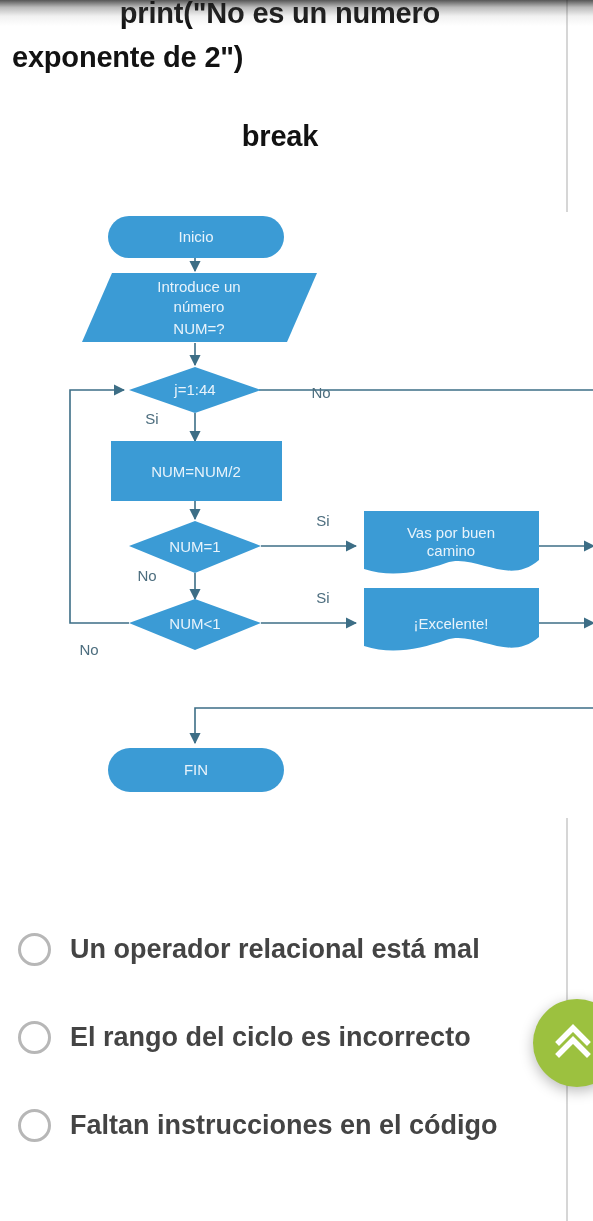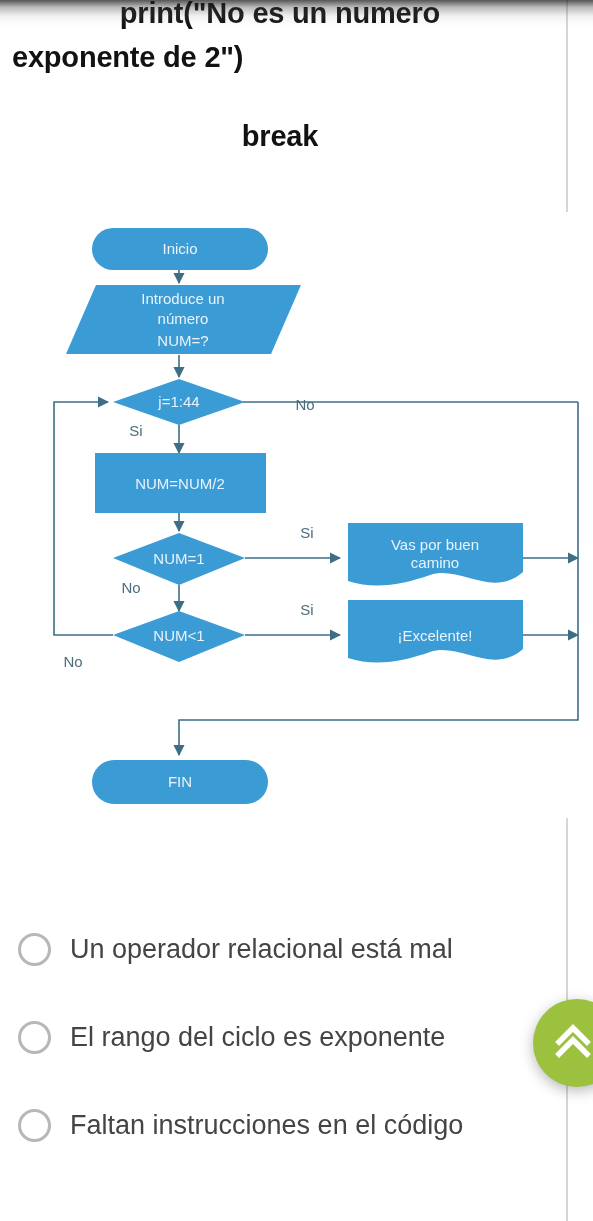--- a/index.html
+++ b/index.html
@@ -28,33 +28,33 @@
   #question-code .ln.l1{text-align:center;}
   #question-code .ln.l2{text-align:left;padding-left:12px;}
   #question-code .ln.l3{text-align:center;margin-top:35px;}
 
   
   .vline{position:absolute;width:2px;background:#d6d6d6;left:566px;}
   #vline-top{top:0px;height:212px;}
   #vline-bottom{top:818px;height:403px;}
 
   
-  #flowchart{position:absolute;left:0;top:207px;width:486px;height:615px;}
+  #flowchart{position:absolute;left:0;top:195px;width:486px;height:615px;padding-left:16px;}
   #flowchart svg{display:block;}
 
   
   #options{position:absolute;left:0;top:905px;width:593px;}
   .option-row{position:relative;display:flex;align-items:center;min-height:88px;}
   .radio{
     flex:0 0 auto;width:27px;height:27px;border:3px solid #b7b7b7;border-radius:50%;
     margin-left:18px;background:#fff;box-sizing:content-box;
   }
   .option-label{
     margin-left:19px;margin-right:12px;
-    font-size:27px;line-height:39px;color:#444444;font-weight:400;
+    font-size:27px;line-height:39px;color:#444444;font-weight:700;
     max-width:452px;
   }
 
   
   #scroll-top-fab{
     position:absolute;left:533px;top:999px;width:88px;height:88px;border-radius:50%;
     background:#9cc13f;
     box-shadow:0 4px 14px rgba(0,0,0,.28);
     z-index:30;
   }
@@ -150,21 +150,21 @@
 </svg>
 </div>
 
 <div id="options">
   <div class="option-row">
     <div class="radio"></div>
     <div class="option-label">Un operador relacional está mal</div>
   </div>
   <div class="option-row">
     <div class="radio"></div>
-    <div class="option-label">El rango del ciclo es exponente</div>
+    <div class="option-label">El rango del ciclo es incorrecto</div>
   </div>
   <div class="option-row">
     <div class="radio"></div>
     <div class="option-label">Faltan instrucciones en el código</div>
   </div>
 </div>
 
 <div id="scroll-top-fab">
   <span>
     <svg width="48" height="44" viewBox="0 0 48 44" xmlns="http://www.w3.org/2000/svg">

